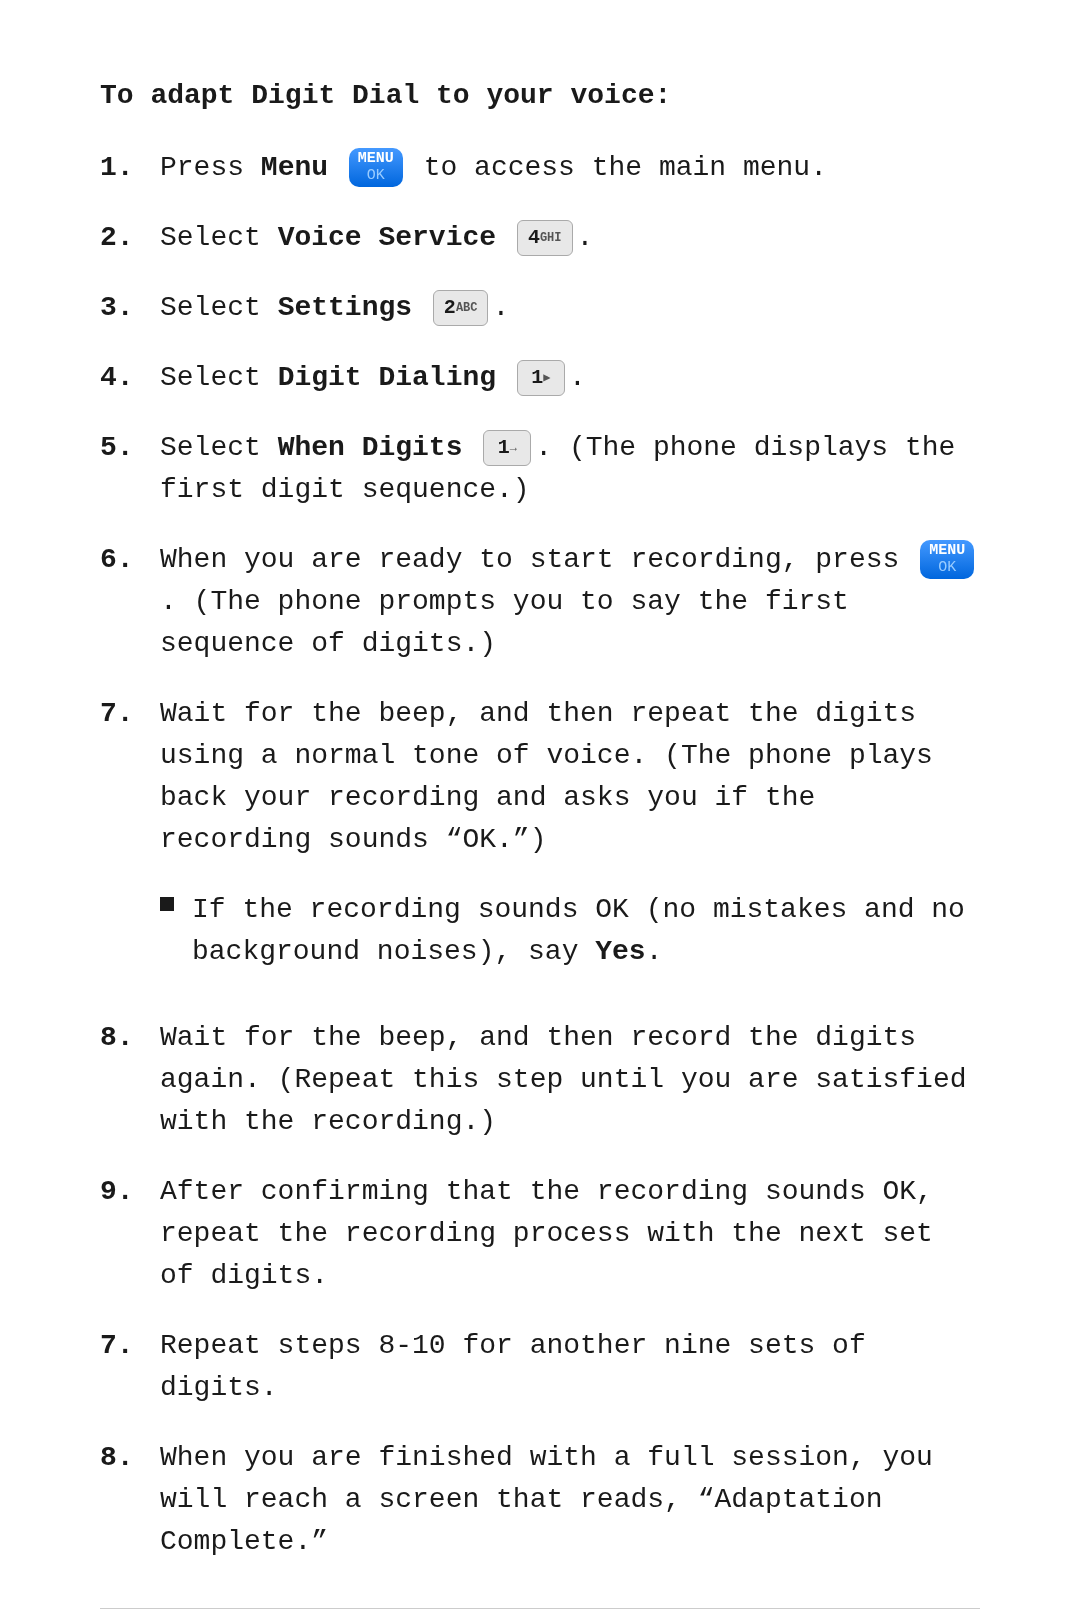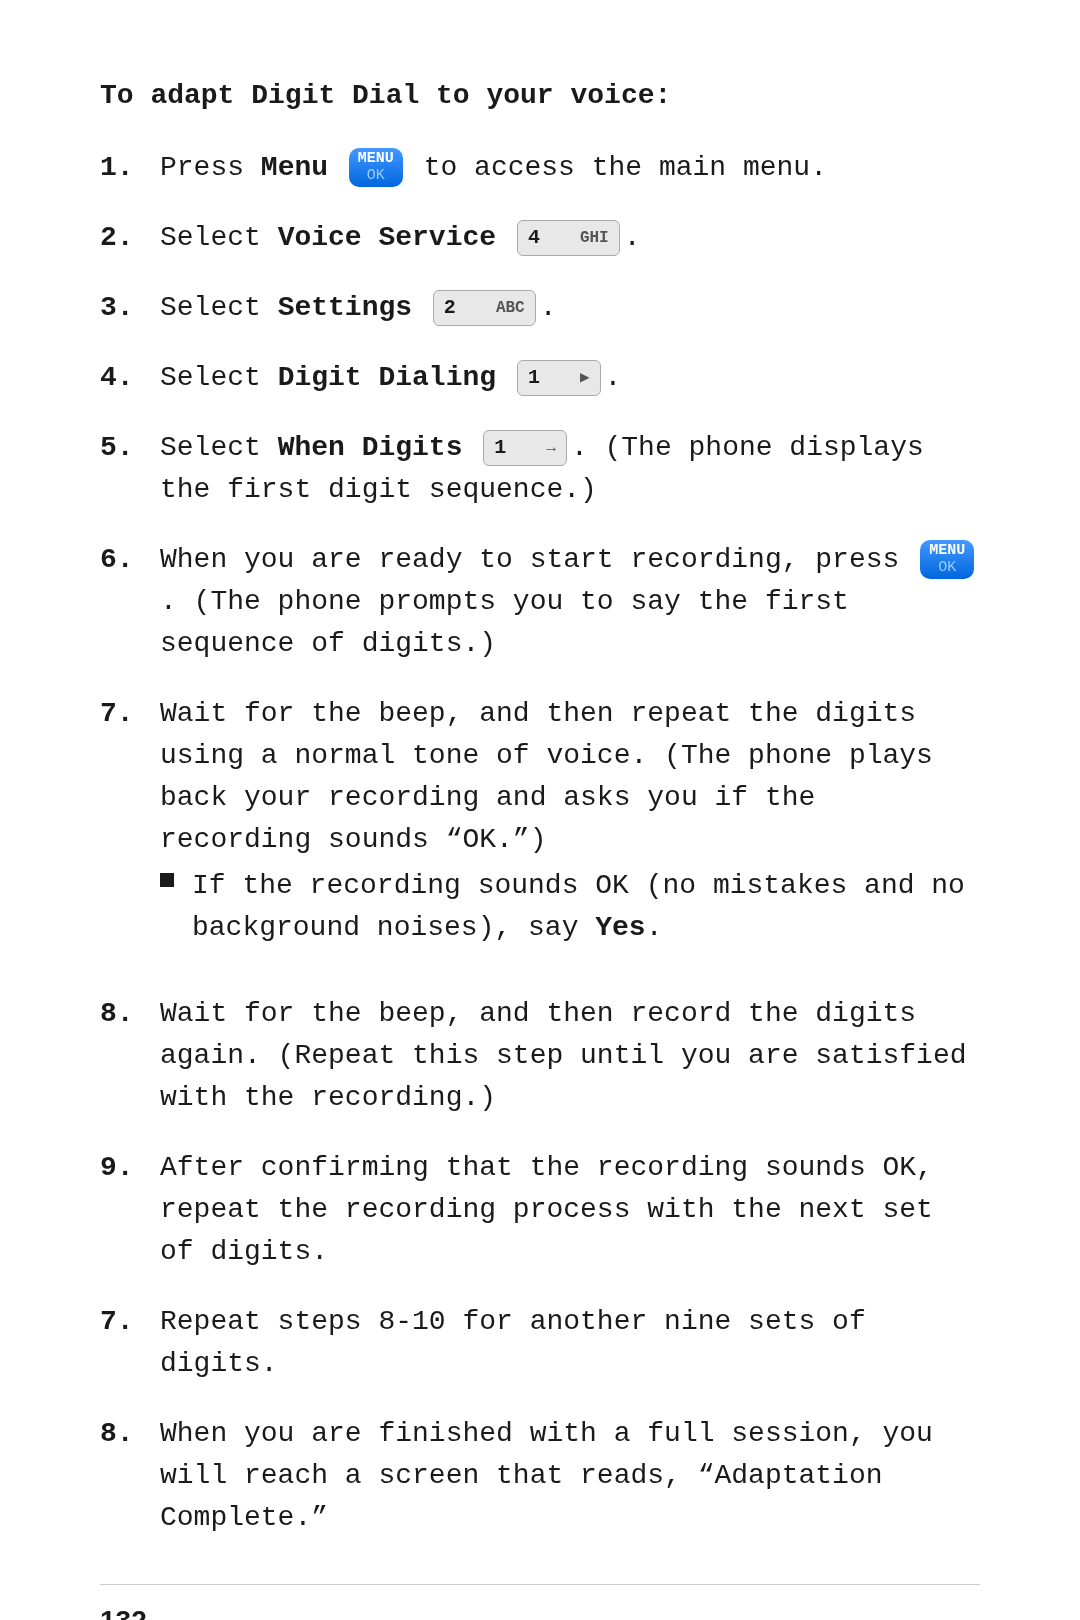--- a/index.html
+++ b/index.html
@@ -51,21 +51,21 @@
       font-size: 28px;
       line-height: 1.5;
     }
 
     .step-text b {
       font-weight: bold;
     }
 
     .sub-list {
       list-style: none;
-      margin-top: 4px;
+      margin-top: 28px;
       padding-left: 0;
     }
 
     .sub-list li {
       display: flex;
       align-items: flex-start;
       margin-bottom: 16px;
       line-height: 1.5;
     }
 
@@ -94,23 +94,22 @@
       font-weight: bold;
       min-width: 48px;
     }
 
     .key-icon .key-num {
       font-size: 20px;
       font-weight: bold;
     }
 
     .key-icon .key-sub {
-      font-size: 16px;
+      font-size: 12px;
       color: #555;
-      margin-left: 40px;
     }
 
     
     .round-btn {
       display: inline-flex;
       flex-direction: column;
       align-items: center;
       justify-content: center;
       background: linear-gradient(to bottom, #4499ff, #0066dd);
       border-radius: 10px;

